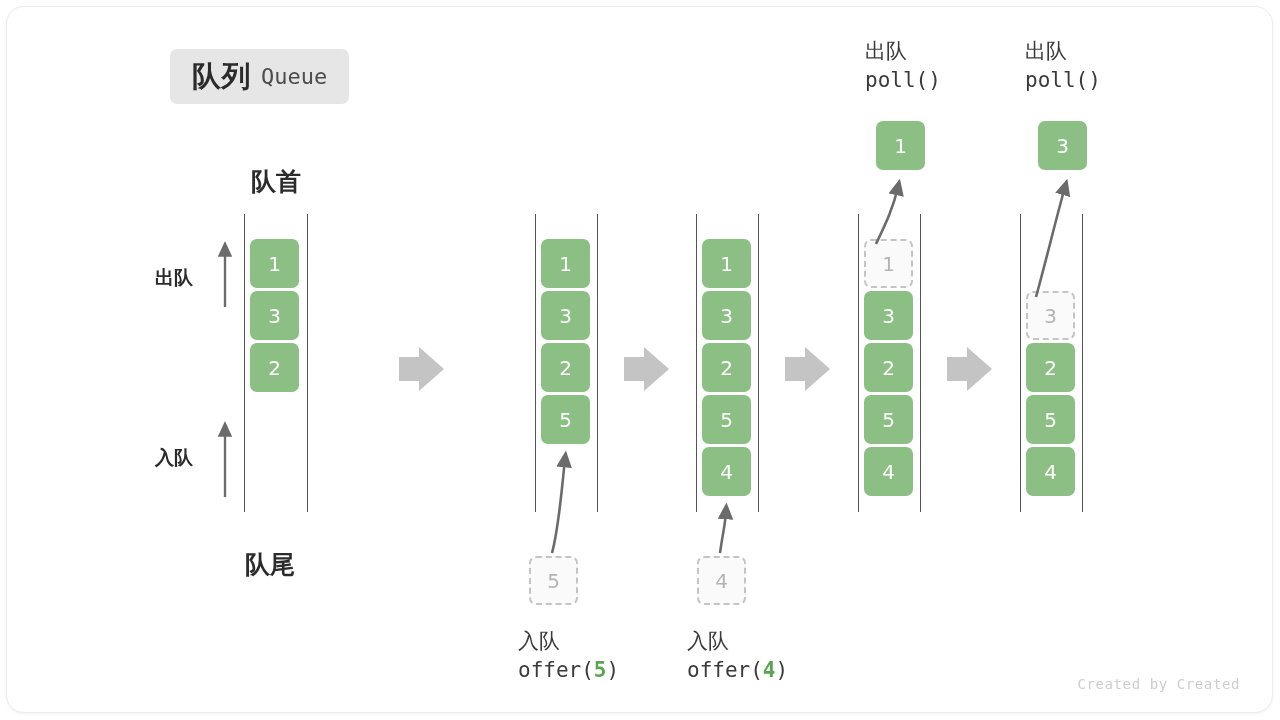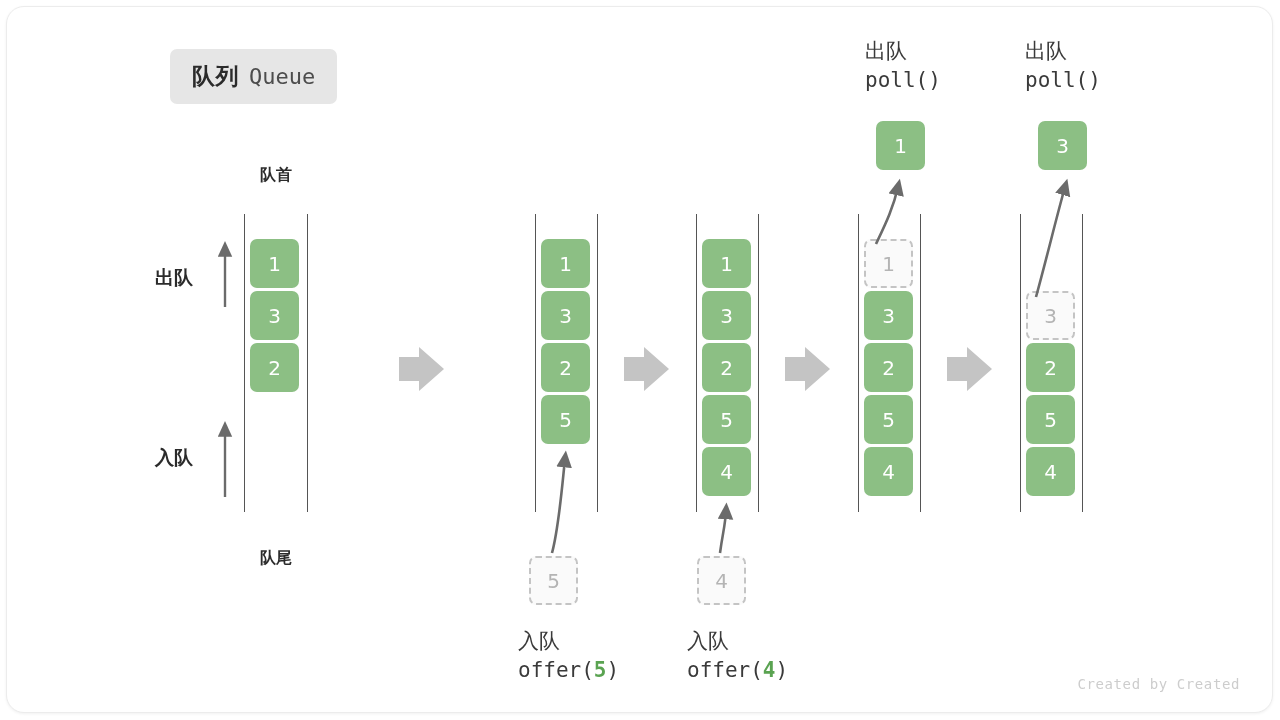--- a/index.html
+++ b/index.html
@@ -41,21 +41,21 @@
     height: 55px;
     padding: 0 22px;
     background: #e6e6e6;
     border-radius: 7px;
     display: flex;
     align-items: center;
     gap: 10px;
     white-space: nowrap;
   }
   .title-cn {
-    font-size: 23px;
+    font-size: 29px;
     font-weight: bold;
     color: #2b2b2b;
     letter-spacing: 0.5px;
   }
   .title-en {
     font-family: "DejaVu Sans Mono", "Liberation Mono", monospace;
     font-size: 22px;
     color: #4d4d4d;
   }
 
@@ -84,21 +84,21 @@
   }
   .slot-box.ghost {
     background: #fafafa;
     border: 2px dashed #c4c4c4;
     color: #b4b4b4;
   }
 
   
   .head-label, .tail-label {
     position: absolute;
-    font-size: 16px;
+    font-size: 25px;
     font-weight: bold;
     color: #2b2b2b;
     white-space: nowrap;
   }
   .side-label {
     position: absolute;
     font-size: 19px;
     font-weight: bold;
     color: #2b2b2b;
     white-space: nowrap;
@@ -148,21 +148,21 @@
 <div class="card">
 <div class="stage">
 
   <div class="title-badge">
     <span class="title-cn">队列</span>
     <span class="title-en">Queue</span>
   </div>
 
   <div class="column">
     <div class="head-label" style="left:238px; top:158px; width:62px; text-align:center;">队首</div>
-    <div class="tail-label" style="left:238px; top:541px; width:62px; text-align:center;">队尾</div>
+    <div class="tail-label" style="left:238px; top:541px; width:62px; ">队尾</div>
 
     <div class="rail" style="left:237px; top:207px; height:298px;"></div>
     <div class="rail" style="left:300px; top:207px; height:298px;"></div>
 
     <div class="slot-box filled" style="left:243px; top:232px;">1</div>
     <div class="slot-box filled" style="left:243px; top:284px;">3</div>
     <div class="slot-box filled" style="left:243px; top:336px;">2</div>
 
     <div class="side-label" style="left:148px; top:258px;">出队</div>
     <div class="side-label" style="left:148px; top:438px;">入队</div>

